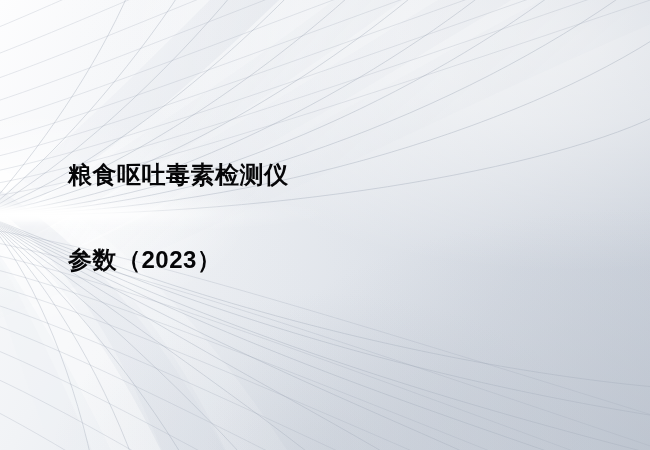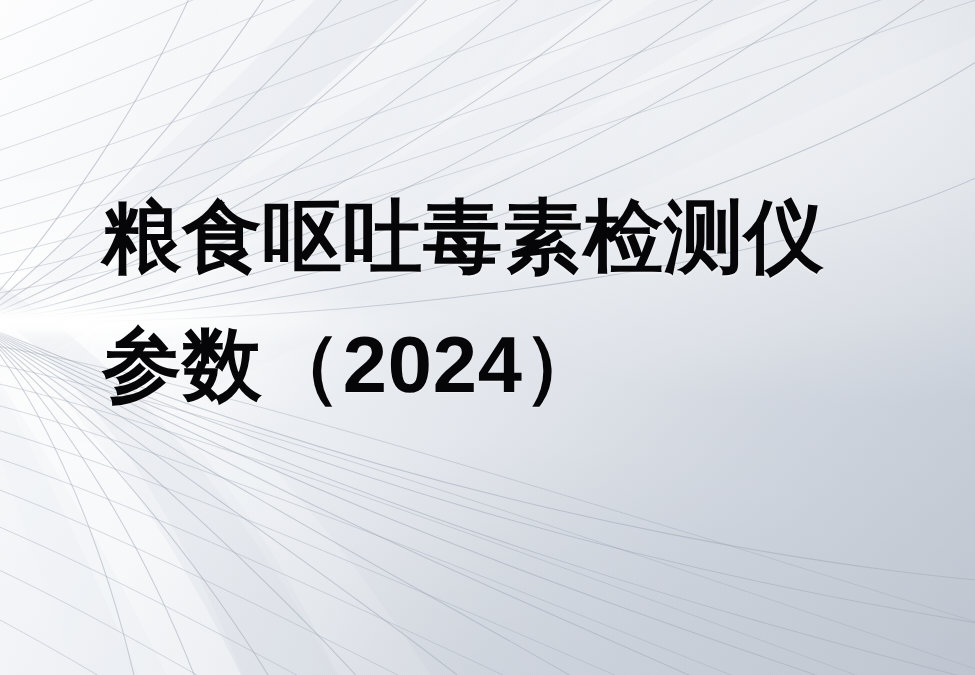--- a/index.html
+++ b/index.html
@@ -43,24 +43,24 @@
   .bg-flare {
     background:
       radial-gradient(46% 4.5% at 5% 47.5%, rgba(255,255,255,0.98) 0%, rgba(255,255,255,0.72) 28%, rgba(255,255,255,0.22) 62%, rgba(255,255,255,0) 100%),
       radial-gradient(24% 2% at 1% 47.5%, #ffffff 0%, rgba(255,255,255,0.55) 55%, rgba(255,255,255,0) 100%);
   }
 
   
   .headline {
     position: absolute;
     left: 68px;
-    top: 116px;
+    top: 132px;
     width: 560px;
     color: #060608;
-    font-size: 53px;
+    font-size: 24px;
     font-weight: bold;
     letter-spacing: 0.5px;
     line-height: 85px;
     text-shadow: 0 1px 0 rgba(255,255,255,0.35);
     white-space: nowrap;
   }
   .headline .line {
     display: block;
     height: 85px;
   }
@@ -166,16 +166,16 @@
       <path d="M -18,440 C 120,518 320,674 668,896"></path>
     </g>
   </svg>
 
   <div class="bg-layer bg-shade"></div>
 
   <div class="bg-layer bg-flare"></div>
 
   <div class="headline">
     <span class="line">粮食呕吐毒素检测仪</span>
-    <span class="line">参数（2024）</span>
+    <span class="line">参数（2023）</span>
   </div>
 
 </div>
 
 </body></html>

